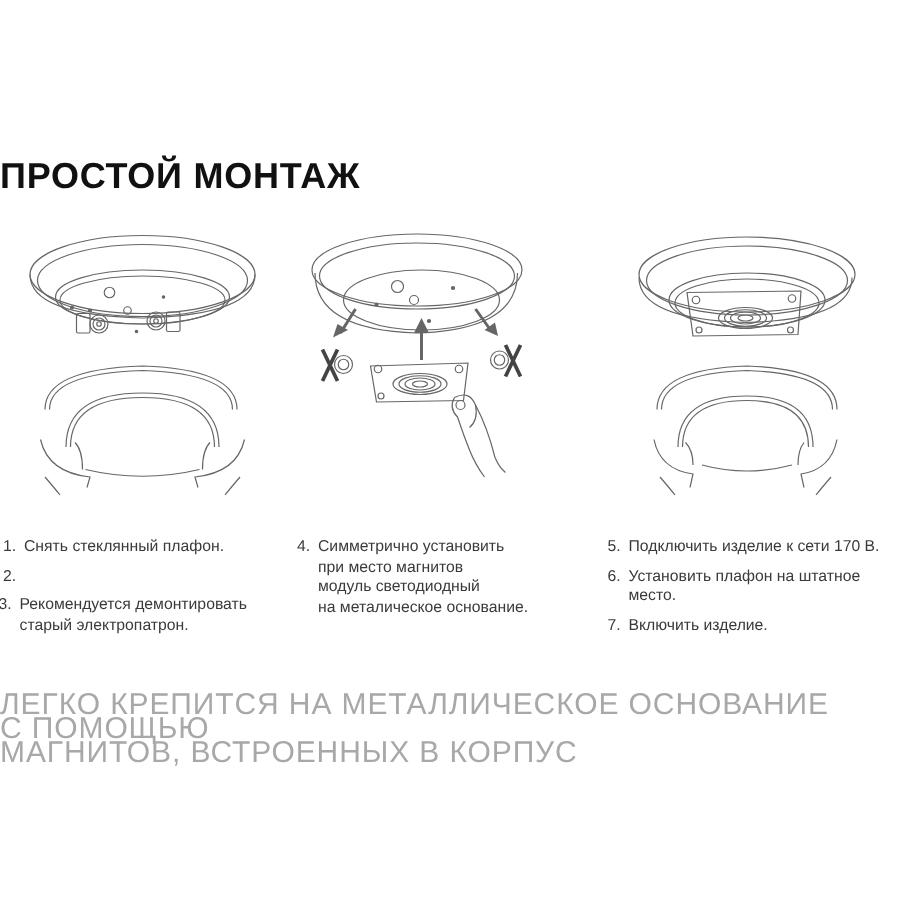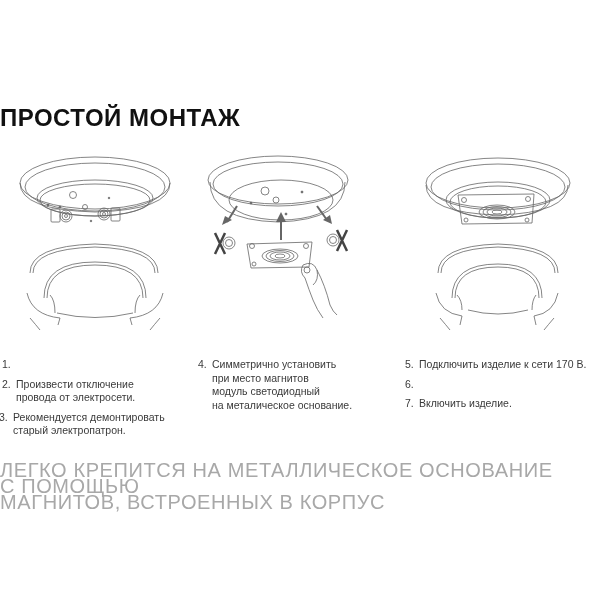--- a/index.html
+++ b/index.html
@@ -160,25 +160,24 @@
       <path d="M158 143 Q154 163 134 166 L136 175"></path>
       <path d="M154 168 Q148 175 144 180"></path>
       <path d="M136 145 Q132 150 132 160"></path>
     </g>
   </svg>
 </div>
 
 <div class="steps" style="left:2px;">
   <div class="step">
     <span class="num">1.</span>
+    <span class="txt">Снять стеклянный плафон.</span>
   </div>
   <div class="step">
     <span class="num">2.</span>
-    <span class="txt">Произвести отключение
-провода от электросети.</span>
   </div>
   <div class="step" style="margin-left:-3px;">
     <span class="num">3.</span>
     <span class="txt">Рекомендуется демонтировать
 старый электропатрон.</span>
   </div>
 </div>
 
 <div class="steps" style="left:198px;">
   <div class="step">
@@ -190,20 +189,22 @@
   </div>
 </div>
 
 <div class="steps" style="left:405px;">
   <div class="step">
     <span class="num">5.</span>
     <span class="txt">Подключить изделие к сети 170 В.</span>
   </div>
   <div class="step">
     <span class="num">6.</span>
+    <span class="txt">Установить  плафон на штатное
+место.</span>
   </div>
   <div class="step">
     <span class="num">7.</span>
     <span class="txt">Включить изделие.</span>
   </div>
 </div>
 
 <div class="footer">ЛЕГКО КРЕПИТСЯ НА МЕТАЛЛИЧЕСКОЕ ОСНОВАНИЕ С ПОМОЩЬЮ
 МАГНИТОВ, ВСТРОЕННЫХ В КОРПУС</div>
 

